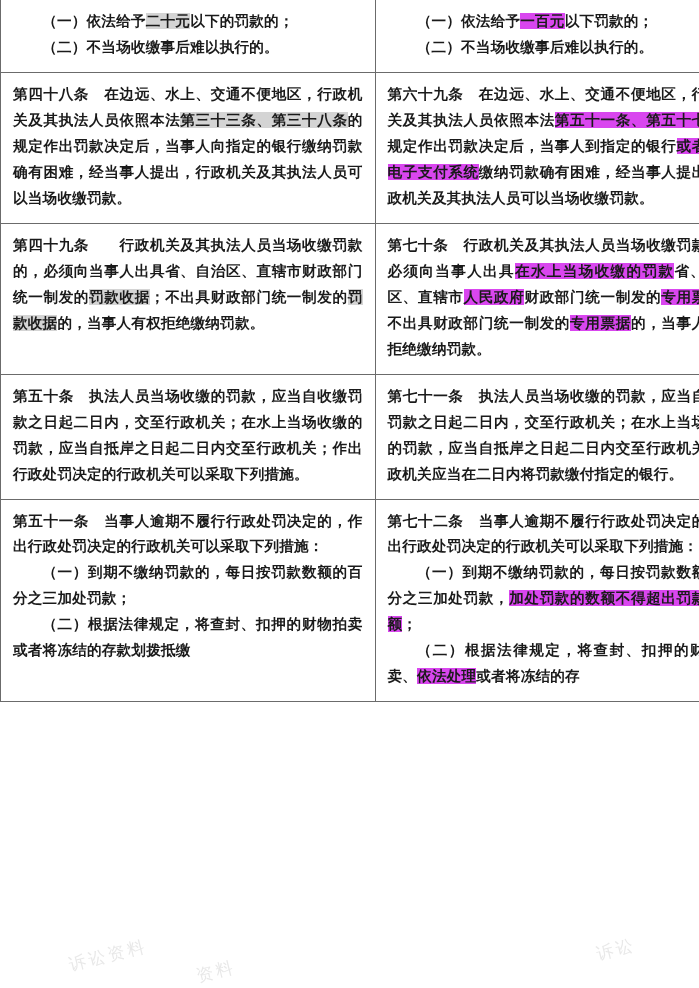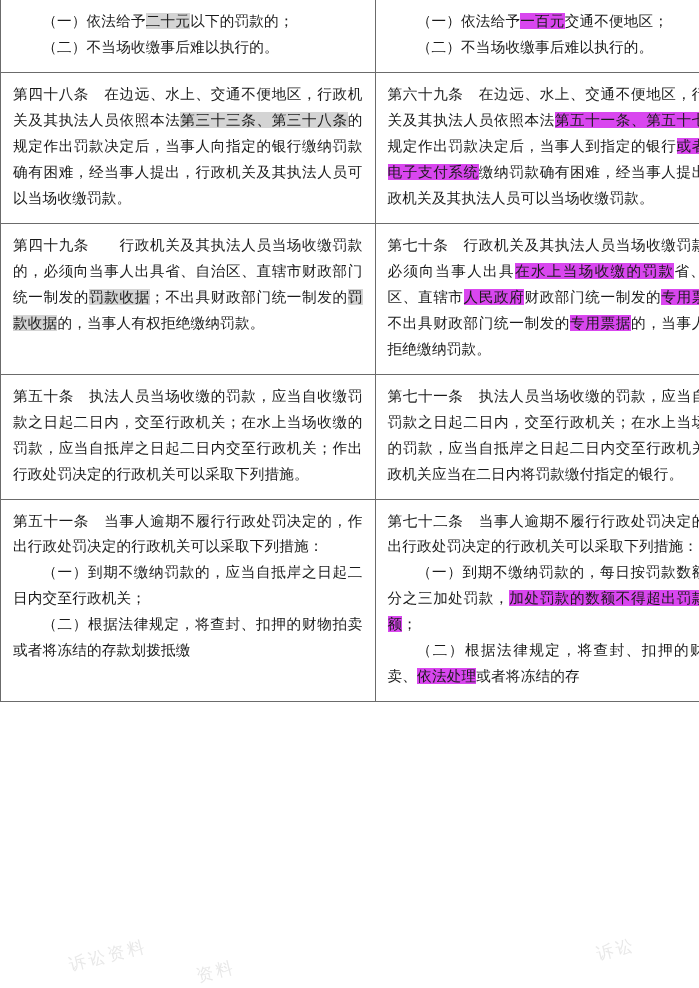--- a/index.html
+++ b/index.html
@@ -28,20 +28,21 @@
   table.cmp td {
     width: 349.5px;
     border: 1px solid #6b6b6b;
     vertical-align: top;
     padding: 9px 12px 11px 12px;
     font-size: 14.6px;
     line-height: 1.78;
     letter-spacing: 0.2px;
     text-align: justify;
     text-justify: inter-ideograph;
+    font-weight: bold;
   }
   table.cmp td.noborder-top {
     border-top: none;
   }
   p.pa {
     margin: 0;
   }
   p.ind {
     text-indent: 2em;
   }
@@ -71,21 +72,21 @@
 
 <div class="doc">
   <table class="cmp">
     <tbody id="tbody">
         <tr>
           <td class="noborder-top">
             <p class="pa ind"><span>（一）依法给予</span><span class="gry">二十元</span><span>以下的罚款的；</span></p>
             <p class="pa ind"><span>（二）不当场收缴事后难以执行的。</span></p>
           </td>
           <td class="noborder-top">
-            <p class="pa ind"><span>（一）依法给予</span><span class="hl">一百元</span><span>交通不便地区；</span></p>
+            <p class="pa ind"><span>（一）依法给予</span><span class="hl">一百元</span><span>以下罚款的；</span></p>
             <p class="pa ind"><span>（二）不当场收缴事后难以执行的。</span></p>
           </td>
         </tr>
         <tr>
           <td>
             <p class="pa"><span>第四十八条　在边远、水上、交通不便地区，行政机关及其执法人员依照本法</span><span class="gry">第三十三条、第三十八条</span><span>的规定作出罚款决定后，当事人向指定的银行缴纳罚款确有困难，经当事人提出，行政机关及其执法人员可以当场收缴罚款。</span></p>
           </td>
           <td>
             <p class="pa"><span>第六十九条　在边远、水上、交通不便地区，行政机关及其执法人员依照本法</span><span class="hl">第五十一条、第五十七条</span><span>的规定作出罚款决定后，当事人到指定的银行</span><span class="hl">或者通过电子支付系统</span><span>缴纳罚款确有困难，经当事人提出，行政机关及其执法人员可以当场收缴罚款。</span></p>
           </td>
@@ -102,21 +103,21 @@
           <td>
             <p class="pa"><span>第五十条　执法人员当场收缴的罚款，应当自收缴罚款之日起二日内，交至行政机关；在水上当场收缴的罚款，应当自抵岸之日起二日内交至行政机关；作出行政处罚决定的行政机关可以采取下列措施。</span></p>
           </td>
           <td>
             <p class="pa"><span>第七十一条　执法人员当场收缴的罚款，应当自收缴罚款之日起二日内，交至行政机关；在水上当场收缴的罚款，应当自抵岸之日起二日内交至行政机关；行政机关应当在二日内将罚款缴付指定的银行。</span></p>
           </td>
         </tr>
         <tr>
           <td>
             <p class="pa"><span>第五十一条　当事人逾期不履行行政处罚决定的，作出行政处罚决定的行政机关可以采取下列措施：</span></p>
-            <p class="pa ind"><span>（一）到期不缴纳罚款的，应当自抵岸之日起二日内交至行政机关；</span></p>
+            <p class="pa ind"><span>（一）到期不缴纳罚款的，每日按罚款数额的百分之三加处罚款；</span></p>
             <p class="pa ind"><span>（二）根据法律规定，将查封、扣押的财物拍卖或者将冻结的存款划拨抵缴</span></p>
           </td>
           <td>
             <p class="pa"><span>第七十二条　当事人逾期不履行行政处罚决定的，作出行政处罚决定的行政机关可以采取下列措施：</span></p>
             <p class="pa ind"><span>（一）到期不缴纳罚款的，每日按罚款数额的百分之三加处罚款，</span><span class="hl">加处罚款的数额不得超出罚款的数额</span><span>；</span></p>
             <p class="pa ind"><span>（二）根据法律规定，将查封、扣押的财物拍卖、</span><span class="hl">依法处理</span><span>或者将冻结的存</span></p>
           </td>
         </tr>
       </tbody>
   </table>

